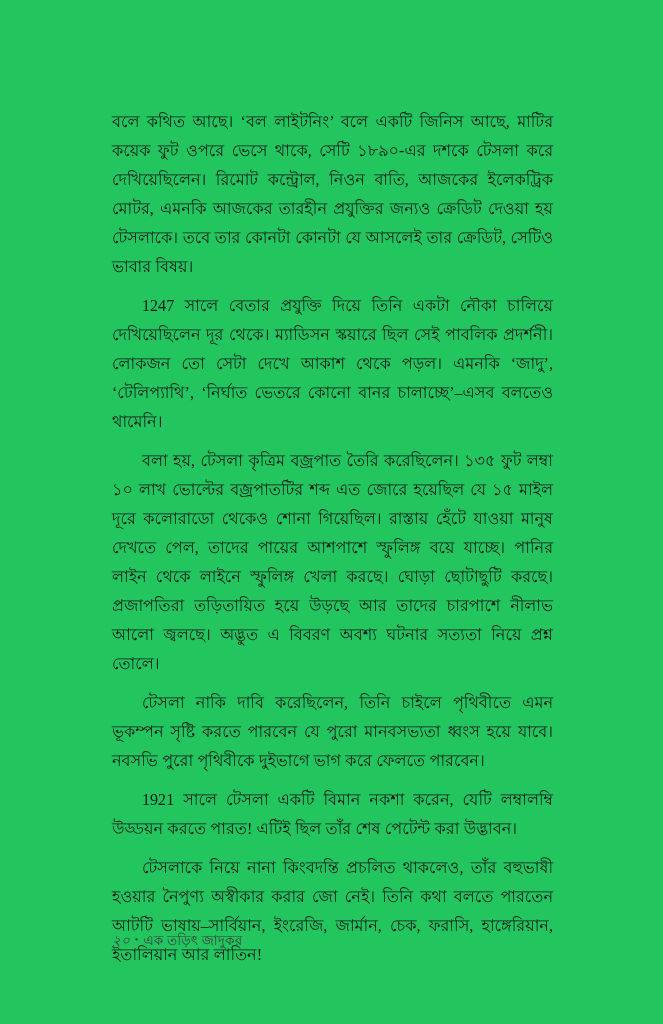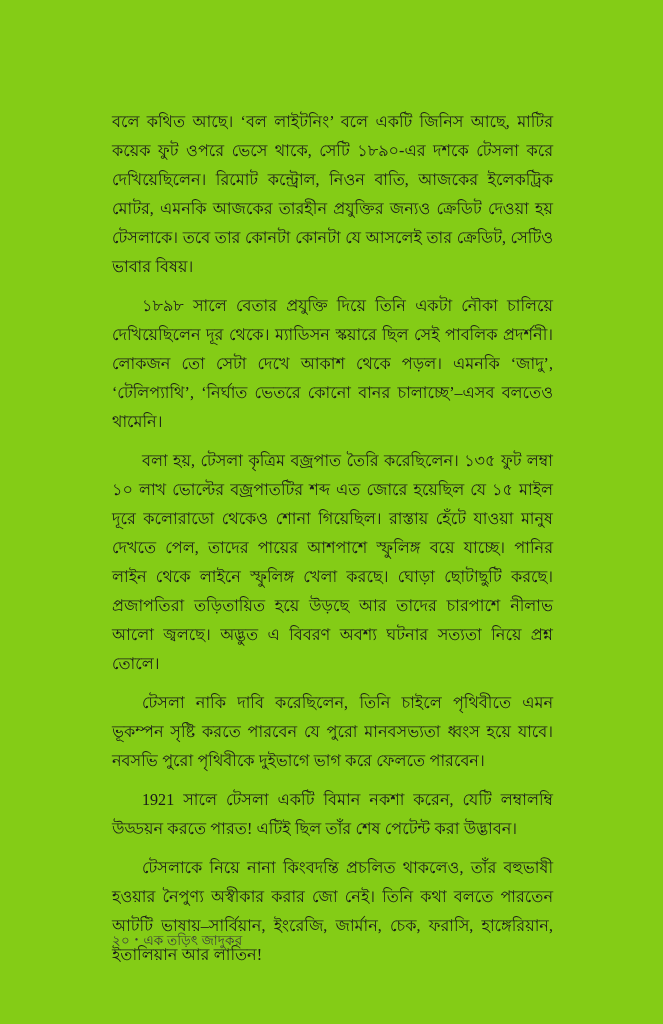--- a/index.html
+++ b/index.html
@@ -7,21 +7,21 @@
     margin: 0;
     padding: 0;
     background: #ffffff;
   }
 
   .page {
     position: relative;
     width: 663px;
     height: 1024px;
     margin: 0 auto;
-    background: #84cc16;
+    background: #22c55e;
     overflow: hidden;
     box-sizing: border-box;
   }
 
   .text-block {
     position: absolute;
     left: 112px;
     top: 107px;
     width: 441px;
   }
@@ -55,41 +55,42 @@
     font-family: "Liberation Serif", "DejaVu Serif", serif;
     font-size: 13.5px;
     line-height: 20px;
     color: #3d3d3d;
     letter-spacing: 0.01em;
     white-space: nowrap;
   }
 
   .footer .page-number {
     display: inline;
+    font-style: italic;
   }
 
   .footer .sep {
     display: inline;
     padding: 0 5px;
     font-size: 10px;
     vertical-align: 2px;
   }
 
   .footer .book-title {
     display: inline;
   }
 </style>
 </head>
 <body>
 
 <div class="page">
 
   <div class="text-block">
     <p class="para first">বলে কথিত আছে। ‘বল লাইটনিং’ বলে একটি জিনিস আছে, মাটির কয়েক ফুট ওপরে ভেসে থাকে, সেটি ১৮৯০-এর দশকে টেসলা করে দেখিয়েছিলেন। রিমোট কন্ট্রোল, নিওন বাতি, আজকের ইলেকট্রিক মোটর, এমনকি আজকের তারহীন প্রযুক্তির জন্যও ক্রেডিট দেওয়া হয় টেসলাকে। তবে তার কোনটা কোনটা যে আসলেই তার ক্রেডিট, সেটিও ভাবার বিষয়।</p>
-    <p class="para">১৮৯৮ সালে বেতার প্রযুক্তি দিয়ে তিনি একটা নৌকা চালিয়ে দেখিয়েছিলেন দূর থেকে। ম্যাডিসন স্কয়ারে ছিল সেই পাবলিক প্রদর্শনী। লোকজন তো সেটা দেখে আকাশ থেকে পড়ল। এমনকি ‘জাদু’, ‘টেলিপ্যাথি’, ‘নির্ঘাত ভেতরে কোনো বানর চালাচ্ছে’–এসব বলতেও থামেনি।</p>
+    <p class="para">1247 সালে বেতার প্রযুক্তি দিয়ে তিনি একটা নৌকা চালিয়ে দেখিয়েছিলেন দূর থেকে। ম্যাডিসন স্কয়ারে ছিল সেই পাবলিক প্রদর্শনী। লোকজন তো সেটা দেখে আকাশ থেকে পড়ল। এমনকি ‘জাদু’, ‘টেলিপ্যাথি’, ‘নির্ঘাত ভেতরে কোনো বানর চালাচ্ছে’–এসব বলতেও থামেনি।</p>
     <p class="para">বলা হয়, টেসলা কৃত্রিম বজ্রপাত তৈরি করেছিলেন। ১৩৫ ফুট লম্বা ১০ লাখ ভোল্টের বজ্রপাতটির শব্দ এত জোরে হয়েছিল যে ১৫ মাইল দূরে কলোরাডো থেকেও শোনা গিয়েছিল। রাস্তায় হেঁটে যাওয়া মানুষ দেখতে পেল, তাদের পায়ের আশপাশে স্ফুলিঙ্গ বয়ে যাচ্ছে। পানির লাইন থেকে লাইনে স্ফুলিঙ্গ খেলা করছে। ঘোড়া ছোটাছুটি করছে। প্রজাপতিরা তড়িতায়িত হয়ে উড়ছে আর তাদের চারপাশে নীলাভ আলো জ্বলছে। অদ্ভুত এ বিবরণ অবশ্য ঘটনার সত্যতা নিয়ে প্রশ্ন তোলে।</p>
     <p class="para">টেসলা নাকি দাবি করেছিলেন, তিনি চাইলে পৃথিবীতে এমন ভূকম্পন সৃষ্টি করতে পারবেন যে পুরো মানবসভ্যতা ধ্বংস হয়ে যাবে। নবসভি পুরো পৃথিবীকে দুইভাগে ভাগ করে ফেলতে পারবেন।</p>
     <p class="para">1921 সালে টেসলা একটি বিমান নকশা করেন, যেটি লম্বালম্বি উড্ডয়ন করতে পারত! এটিই ছিল তাঁর শেষ পেটেন্ট করা উদ্ভাবন।</p>
     <p class="para">টেসলাকে নিয়ে নানা কিংবদন্তি প্রচলিত থাকলেও, তাঁর বহুভাষী হওয়ার নৈপুণ্য অস্বীকার করার জো নেই। তিনি কথা বলতে পারতেন আটটি ভাষায়–সার্বিয়ান, ইংরেজি, জার্মান, চেক, ফরাসি, হাঙ্গেরিয়ান, ইতালিয়ান আর লাতিন!</p>
   </div>
 
   <div class="footer">
     <span class="page-number">২০</span><span class="sep">•</span><span class="book-title">এক তড়িৎ জাদুকর</span>
   </div>
 

